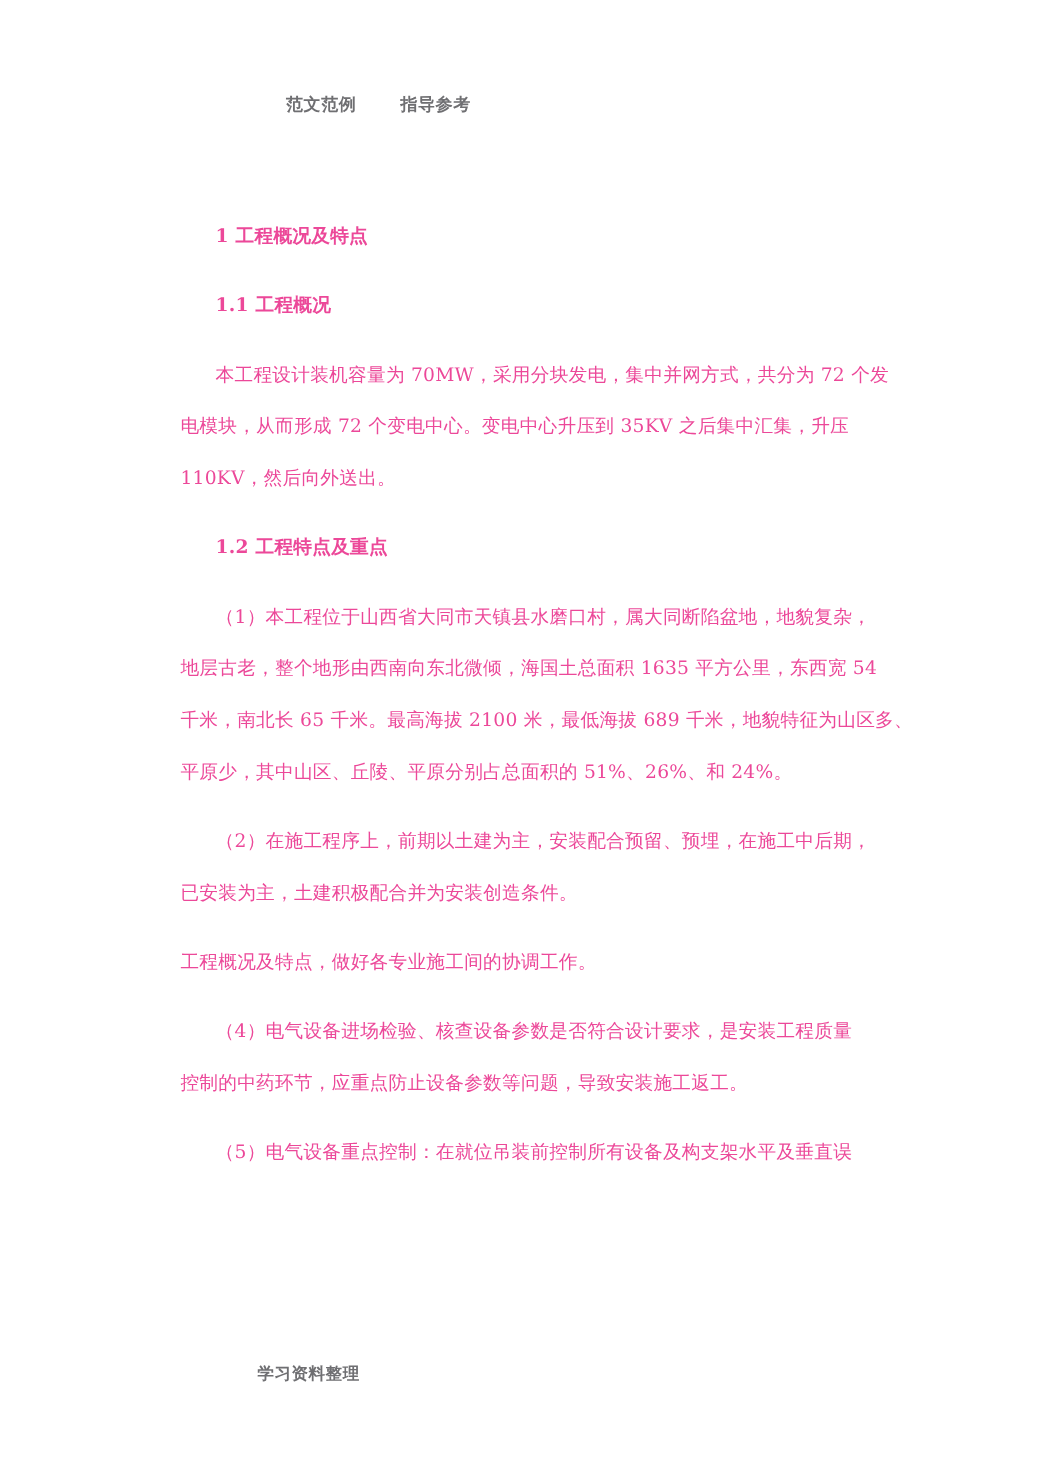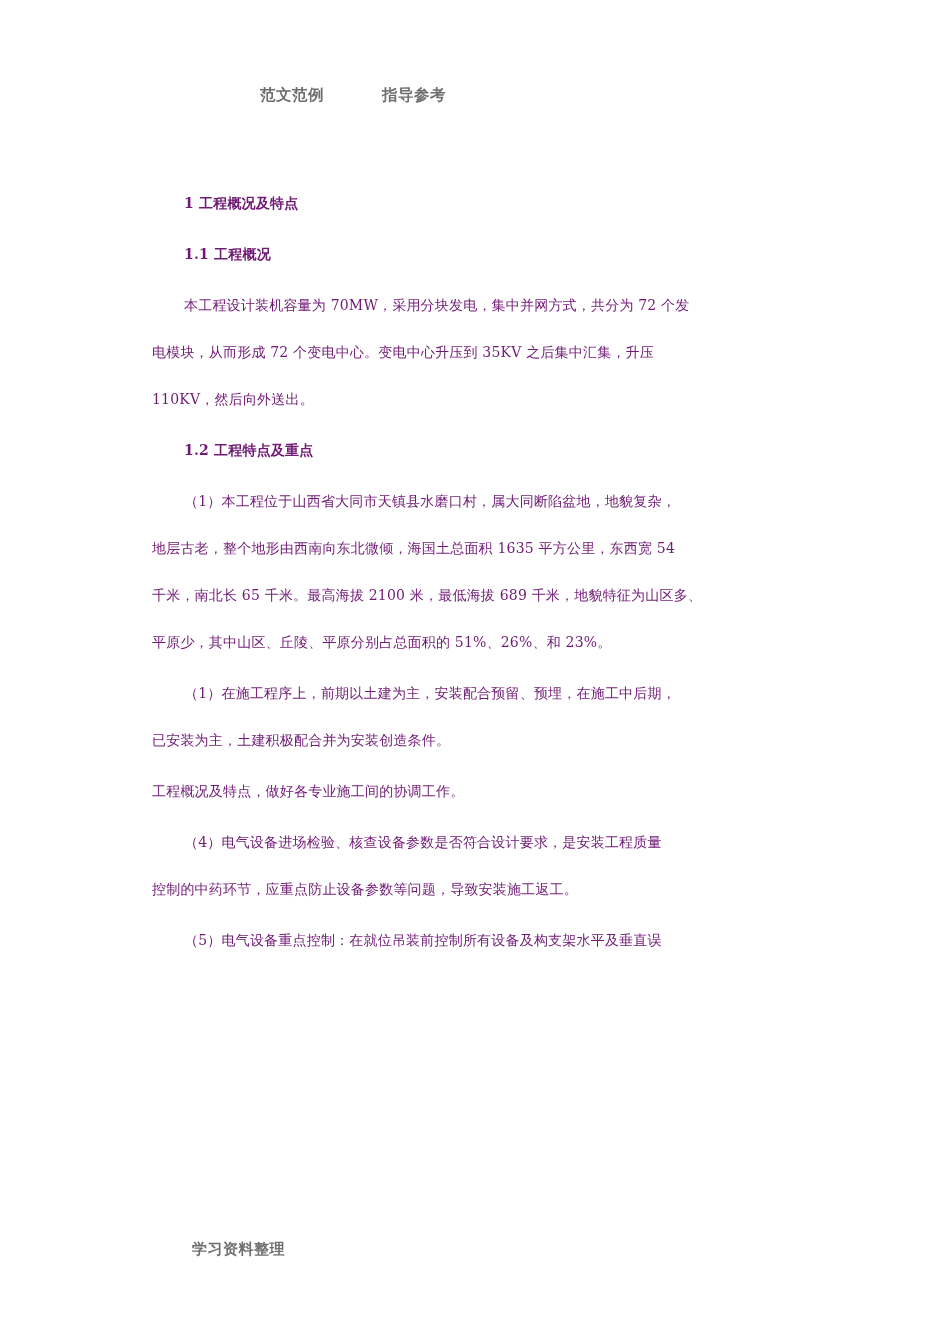--- a/index.html
+++ b/index.html
@@ -33,40 +33,40 @@
     color: #6f6f72;
     font-size: 15.5px;
     font-weight: 700;
     letter-spacing: 0.5px;
     font-family: "DejaVu Sans", "Liberation Sans", sans-serif;
   }
   .page-header .hdr-left {
     margin-left: 112px;
   }
   .page-header .hdr-right {
-    margin-left: 58px;
+    margin-left: 40px;
   }
 
   
   .doc-body {
     position: absolute;
     top: 176px;
     left: 148px;
     width: 676px;
   }
 
   .heading,
   .para {
-    margin: 4px;
-    font-size: 14px;
+    margin: 16px;
+    font-size: 17px;
     line-height: 47px;
     text-align: justify;
     text-justify: inter-ideograph;
     letter-spacing: 0.2px;
-    color: #701a75;
+    color: #ec4899;
   }
 
   .heading {
     text-indent: 32px;
     font-weight: 700;
     white-space: nowrap;
   }
 
   .para {
     text-indent: 0;
@@ -92,21 +92,21 @@
     height: 26px;
     display: flex;
     align-items: center;
     color: #6f6f72;
     font-size: 15px;
     font-weight: 700;
     letter-spacing: 0.5px;
     font-family: "DejaVu Sans", "Liberation Sans", sans-serif;
   }
   .page-footer .ftr-text {
-    margin-left: 44px;
+    margin-left: 86px;
   }
 </style>
 </head>
 <body>
 
 <div class="page">
 
   <div class="page-header">
     <span class="hdr-left">范文范例</span>
     <span class="hdr-right">指导参考</span>
@@ -124,25 +124,25 @@
       <span class="line">电模块，从而形成 72 个变电中心。变电中心升压到 35KV 之后集中汇集，升压</span>
       <span class="line">110KV，然后向外送出。</span>
     </div>
 
     <p class="heading">1.2 工程特点及重点</p>
 
     <div class="para">
       <span class="line indent">（1）本工程位于山西省大同市天镇县水磨口村，属大同断陷盆地，地貌复杂，</span>
       <span class="line">地层古老，整个地形由西南向东北微倾，海国土总面积 1635 平方公里，东西宽 54</span>
       <span class="line">千米，南北长 65 千米。最高海拔 2100 米，最低海拔 689 千米，地貌特征为山区多、</span>
-      <span class="line">平原少，其中山区、丘陵、平原分别占总面积的 51%、26%、和 23%。</span>
+      <span class="line">平原少，其中山区、丘陵、平原分别占总面积的 51%、26%、和 24%。</span>
     </div>
 
     <div class="para">
-      <span class="line indent">（1）在施工程序上，前期以土建为主，安装配合预留、预埋，在施工中后期，</span>
+      <span class="line indent">（2）在施工程序上，前期以土建为主，安装配合预留、预埋，在施工中后期，</span>
       <span class="line">已安装为主，土建积极配合并为安装创造条件。</span>
     </div>
 
     <div class="para">
       <span class="line">工程概况及特点，做好各专业施工间的协调工作。</span>
     </div>
 
     <div class="para">
       <span class="line indent">（4）电气设备进场检验、核查设备参数是否符合设计要求，是安装工程质量</span>
       <span class="line">控制的中药环节，应重点防止设备参数等问题，导致安装施工返工。</span>

